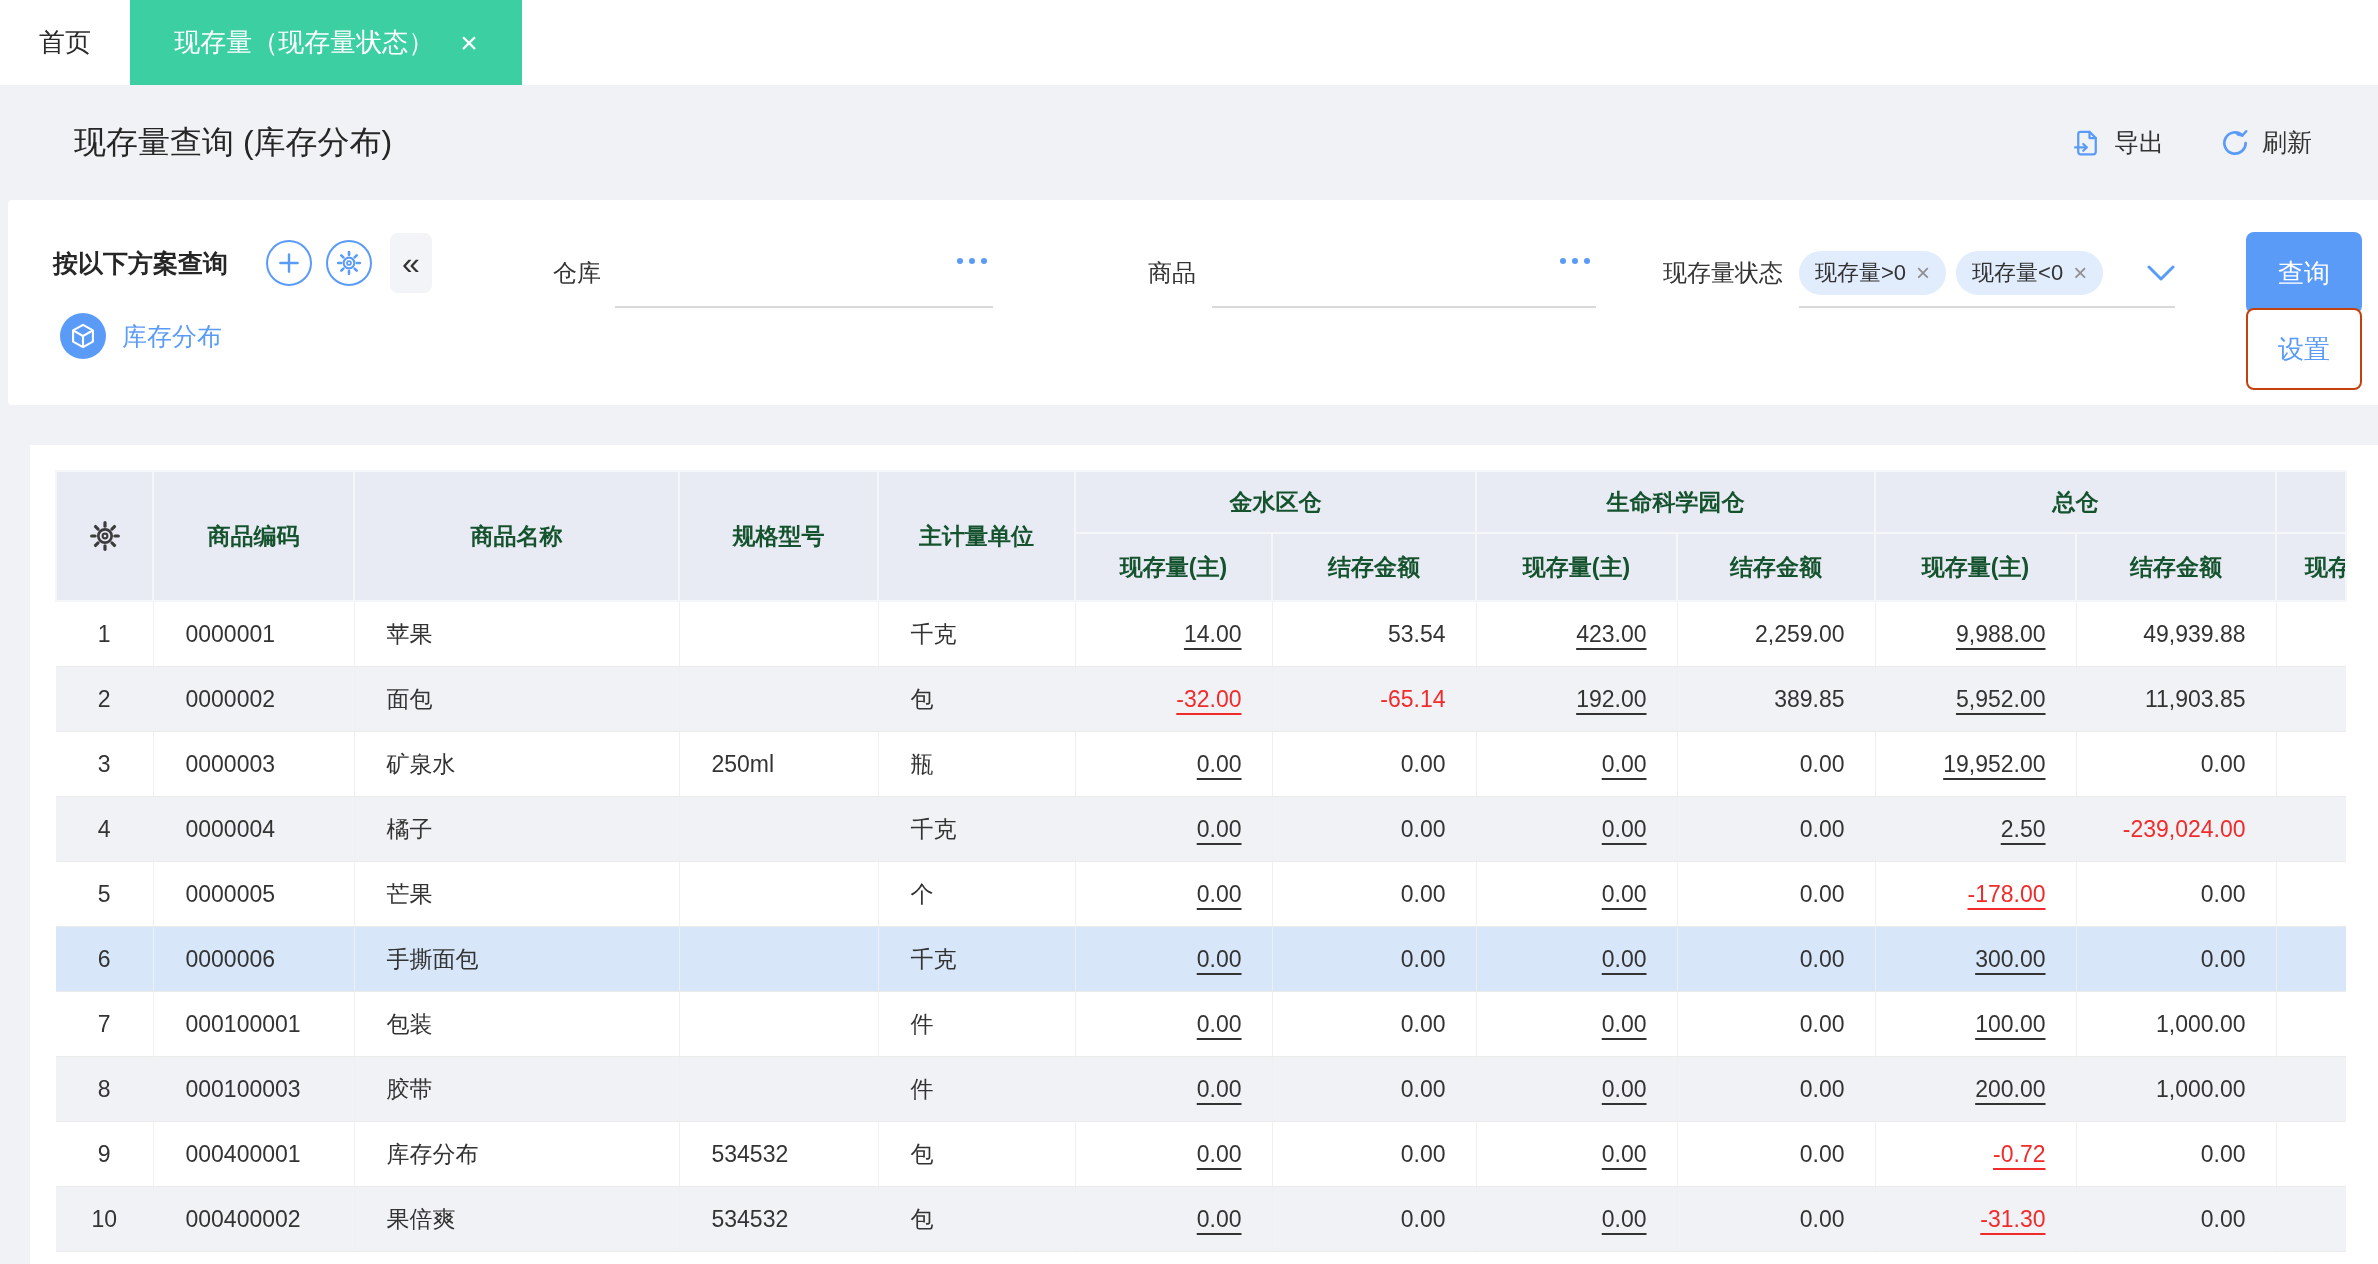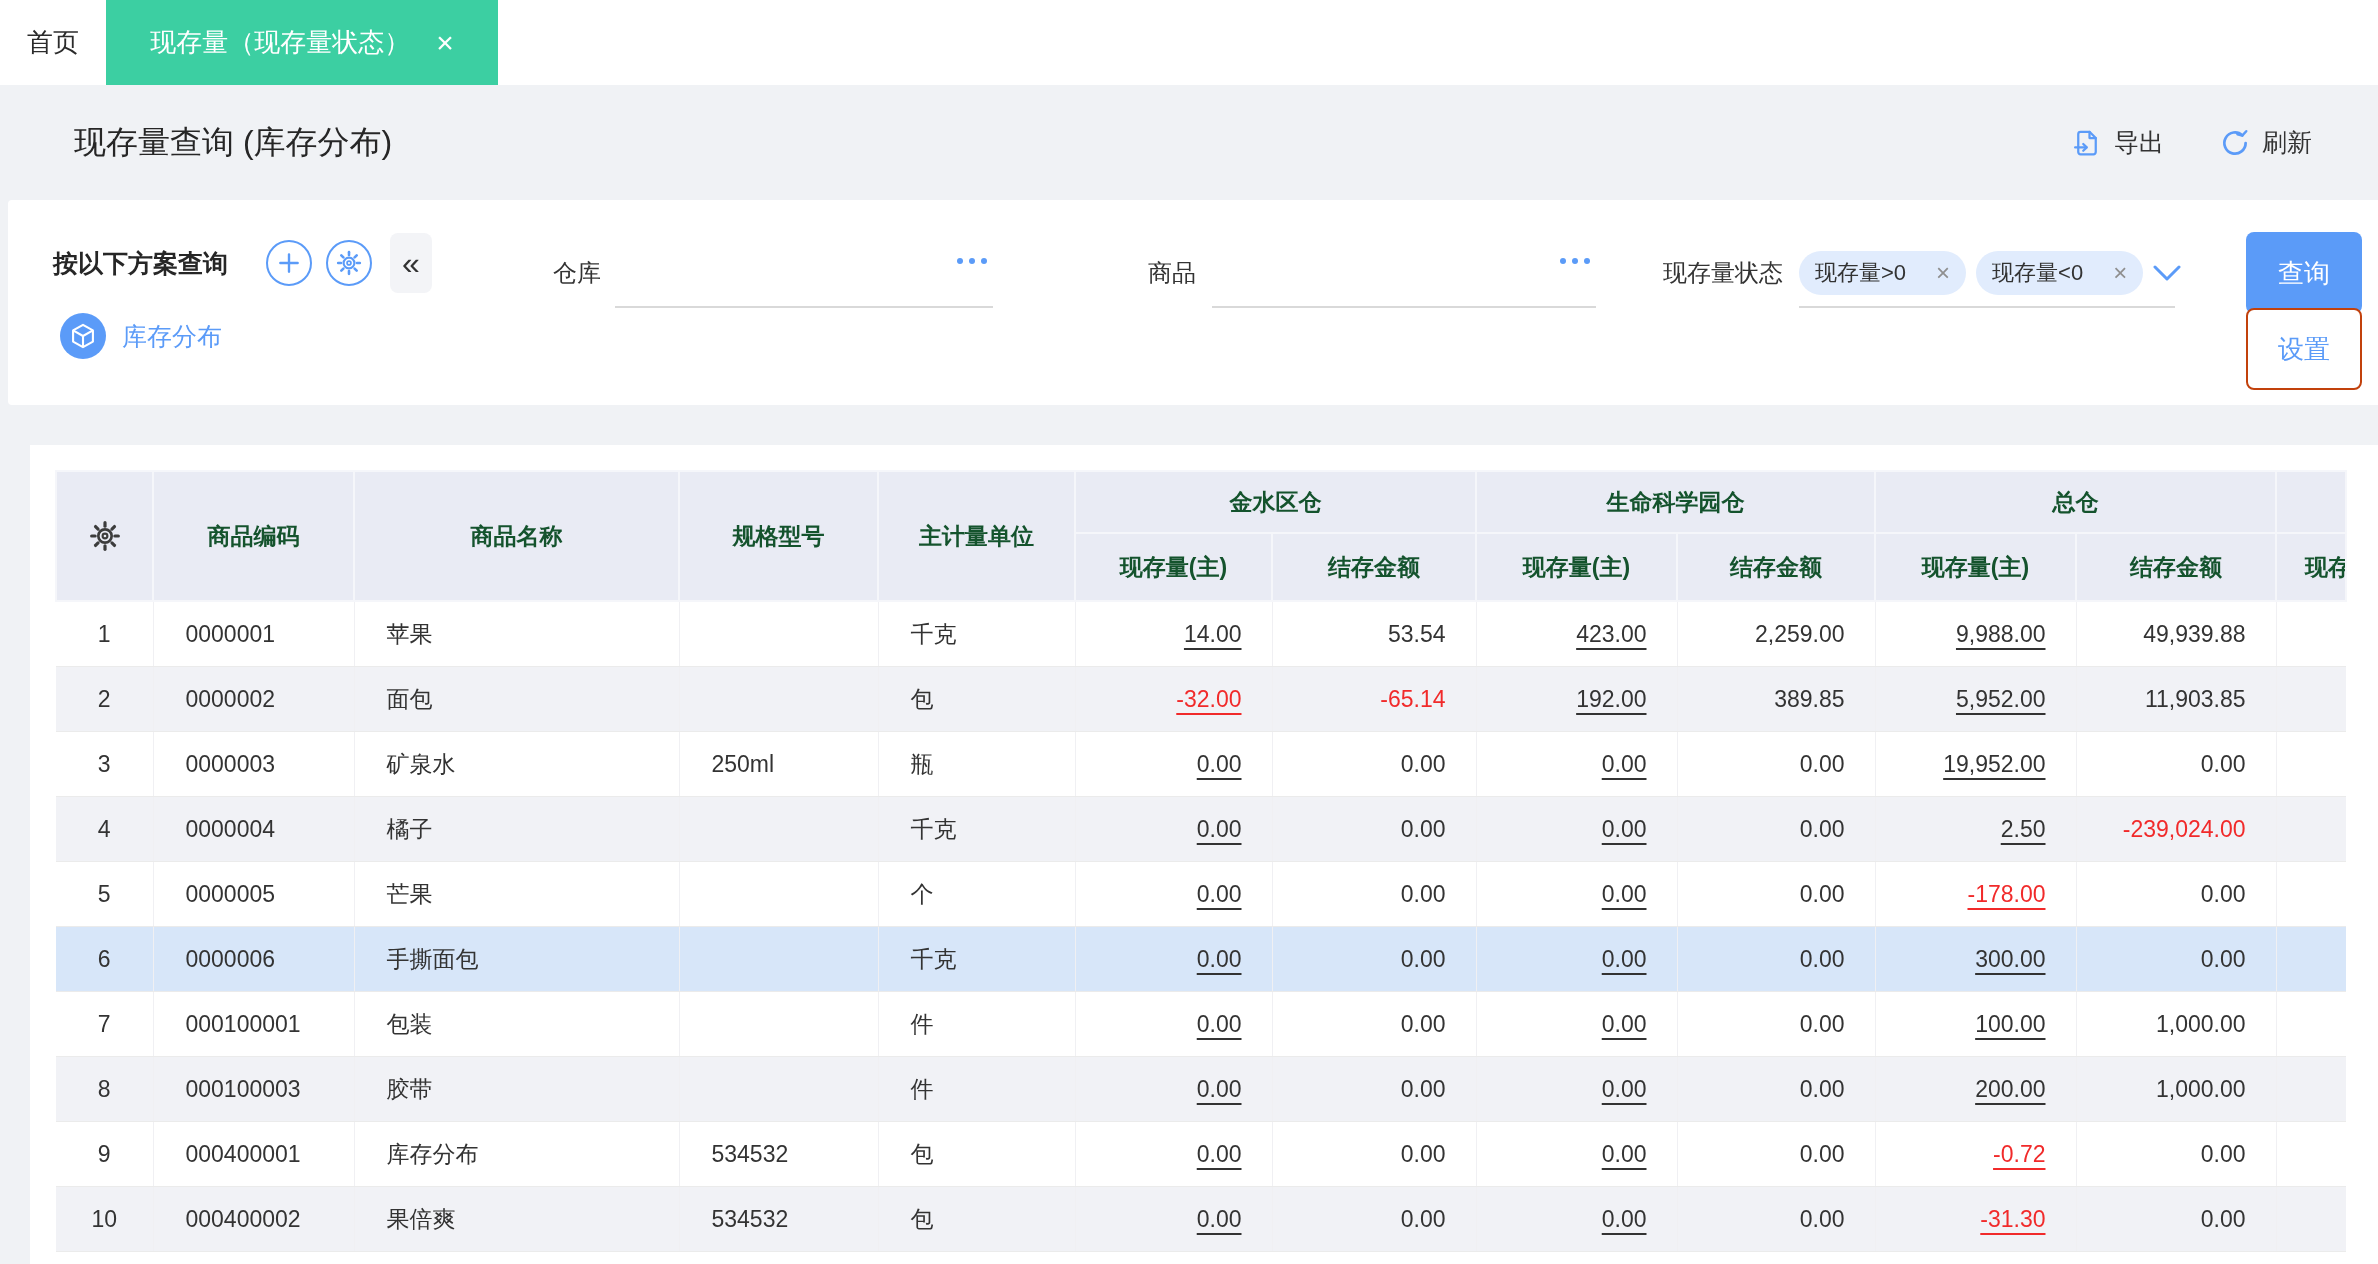--- a/index.html
+++ b/index.html
@@ -1,21 +1,21 @@
 <!DOCTYPE html>
 <html><head>
 <meta charset="utf-8">
 <style>
   html,body{margin:0;padding:0;}
   body{font-family:"Liberation Sans","DejaVu Sans",sans-serif;background:#f0f2f5;}
   #app{position:relative;width:2378px;height:1264px;background:#f0f2f5;overflow:hidden;}
 
   
   .tabbar{position:absolute;top:0;left:0;right:0;height:85px;background:#fff;display:flex;align-items:stretch;}
-  .tab-home{width:106px;display:flex;align-items:center;justify-content:center;font-size:26px;color:#2b2b2b;cursor:default;}
+  .tab-home{width:130px;display:flex;align-items:center;justify-content:center;font-size:26px;color:#2b2b2b;cursor:default;}
   .tab-active{width:392px;background:#3CCFA2;color:#fff;display:flex;align-items:center;justify-content:center;gap:26px;font-size:26px;}
   .tab-close{font-size:30px;line-height:1;color:#fff;}
 
   
   .titlebar{position:absolute;top:85px;left:0;right:0;height:115px;display:flex;align-items:center;padding:0 66px 0 38px;box-sizing:border-box;margin-left:36px;}
   .page-title{font-size:32px;color:#262626;font-weight:500;}
   .title-actions{margin-left:auto;display:flex;gap:56px;}
   .tool-btn{display:flex;align-items:center;gap:12px;font-size:25px;color:#333;cursor:pointer;}
   .tool-btn svg{width:30px;height:30px;color:#5B9BF8;}
 
@@ -35,21 +35,21 @@
   .field-label{font-size:24px;color:#333;line-height:66px;white-space:nowrap;}
   .field-input{position:relative;border-bottom:2px solid #d9d9d9;height:66px;display:flex;align-items:center;}
   .dots{position:absolute;right:6px;top:18px;display:flex;gap:6px;}
   .dots i{width:6px;height:6px;border-radius:50%;background:#5B9BF8;}
   .f-warehouse{left:545px;} .f-warehouse .field-input{width:378px;margin-left:0;}
   .f-warehouse .field-label{width:62px;}
   .f-product{left:1140px;} .f-product .field-label{width:64px;}
   .f-product .field-input{width:384px;}
   .f-status{left:1655px;} .f-status .field-label{margin-right:16px;}
   .f-status .field-input{width:376px;gap:10px;}
-  .tag{height:44px;border-radius:22px;background:#e1ecfd;display:flex;align-items:center;padding:0 16px;font-size:22px;color:#333;white-space:nowrap;gap:20px;}
+  .tag{height:44px;border-radius:22px;background:#e1ecfd;display:flex;align-items:center;padding:0 16px;font-size:22px;color:#333;white-space:nowrap;}
   .tag .x{margin-left:10px;color:#8f8f8f;font-size:24px;}
   .chev{margin-left:auto;display:flex;align-items:center;color:#5B9BF8;}
   .chev svg{width:28px;height:18px;}
 
   .btn{position:absolute;right:16px;width:116px;height:82px;border-radius:8px;font-size:26px;display:flex;align-items:center;justify-content:center;box-sizing:border-box;cursor:pointer;}
   .btn-query{top:32px;background:#5B9BF8;color:#fff;}
   .btn-settings{top:108px;background:#fff;color:#5B9BF8;border:2px solid #c2410c;}
 
   
   .tablecard{position:absolute;top:445px;left:30px;right:0;bottom:0;background:#fff;}

